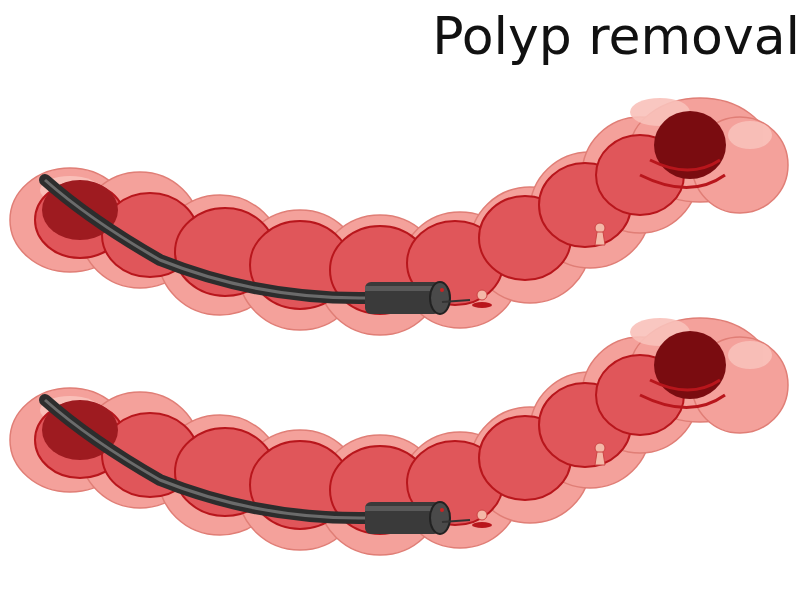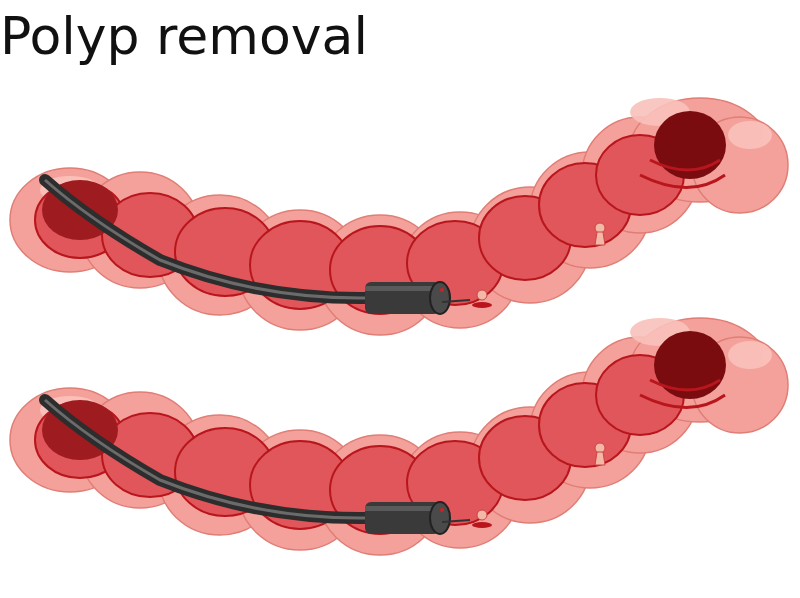--- a/index.html
+++ b/index.html
@@ -1,17 +1,17 @@
 <!DOCTYPE html>
 <html><head>
 <meta charset="utf-8">
 <style>
   html, body { margin:0; padding:0; background:#ffffff; }
   body { width:800px; height:598px; position:relative; overflow:hidden; font-family:"DejaVu Sans", sans-serif; }
-  .title { position:absolute; left:0; top:6px; width:800px; text-align:left; font-size:52px; color:#111; font-family:"DejaVu Sans", sans-serif; letter-spacing:0px; }
+  .title { position:absolute; left:0; top:6px; width:800px; text-align:right; font-size:52px; color:#111; font-family:"DejaVu Sans", sans-serif; letter-spacing:0px; }
   .panel { position:absolute; left:0; width:800px; height:270px; }
   #panel-1 { top:80px; }
   #panel-2 { top:300px; }
   svg { display:block; }
 </style>
 </head>
 <body>
 
 <div class="title">Polyp removal</div>
 

